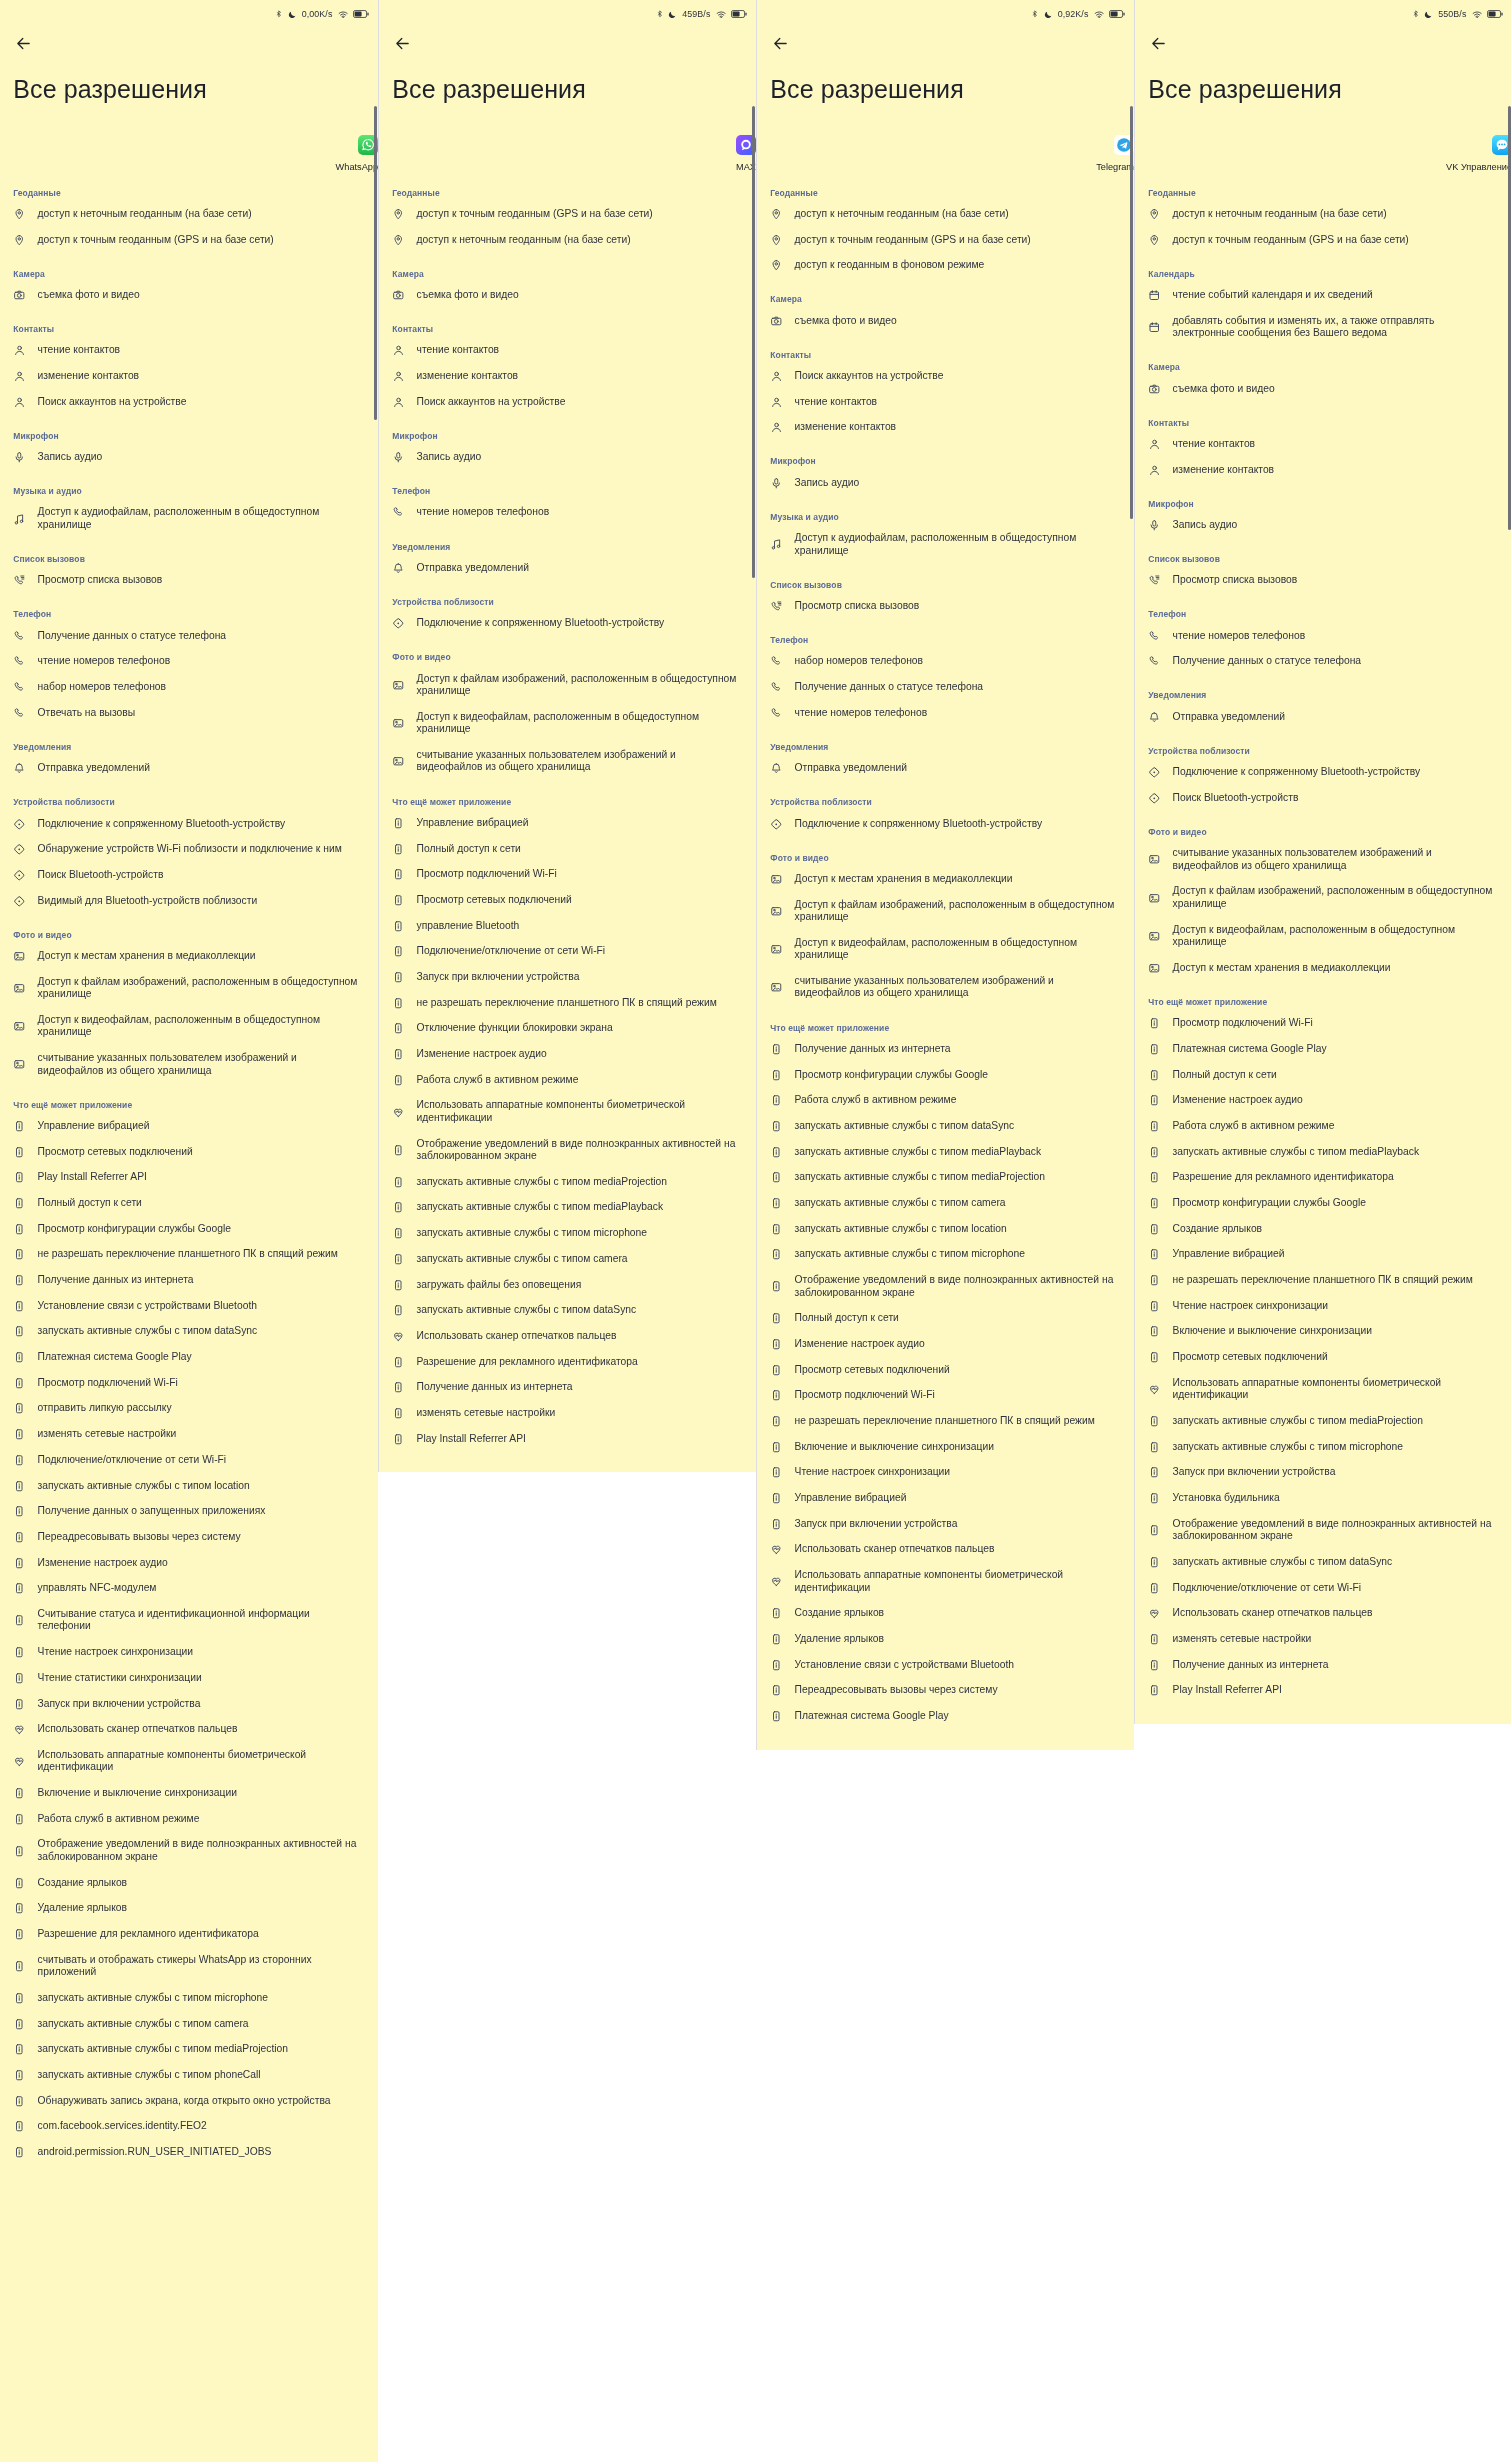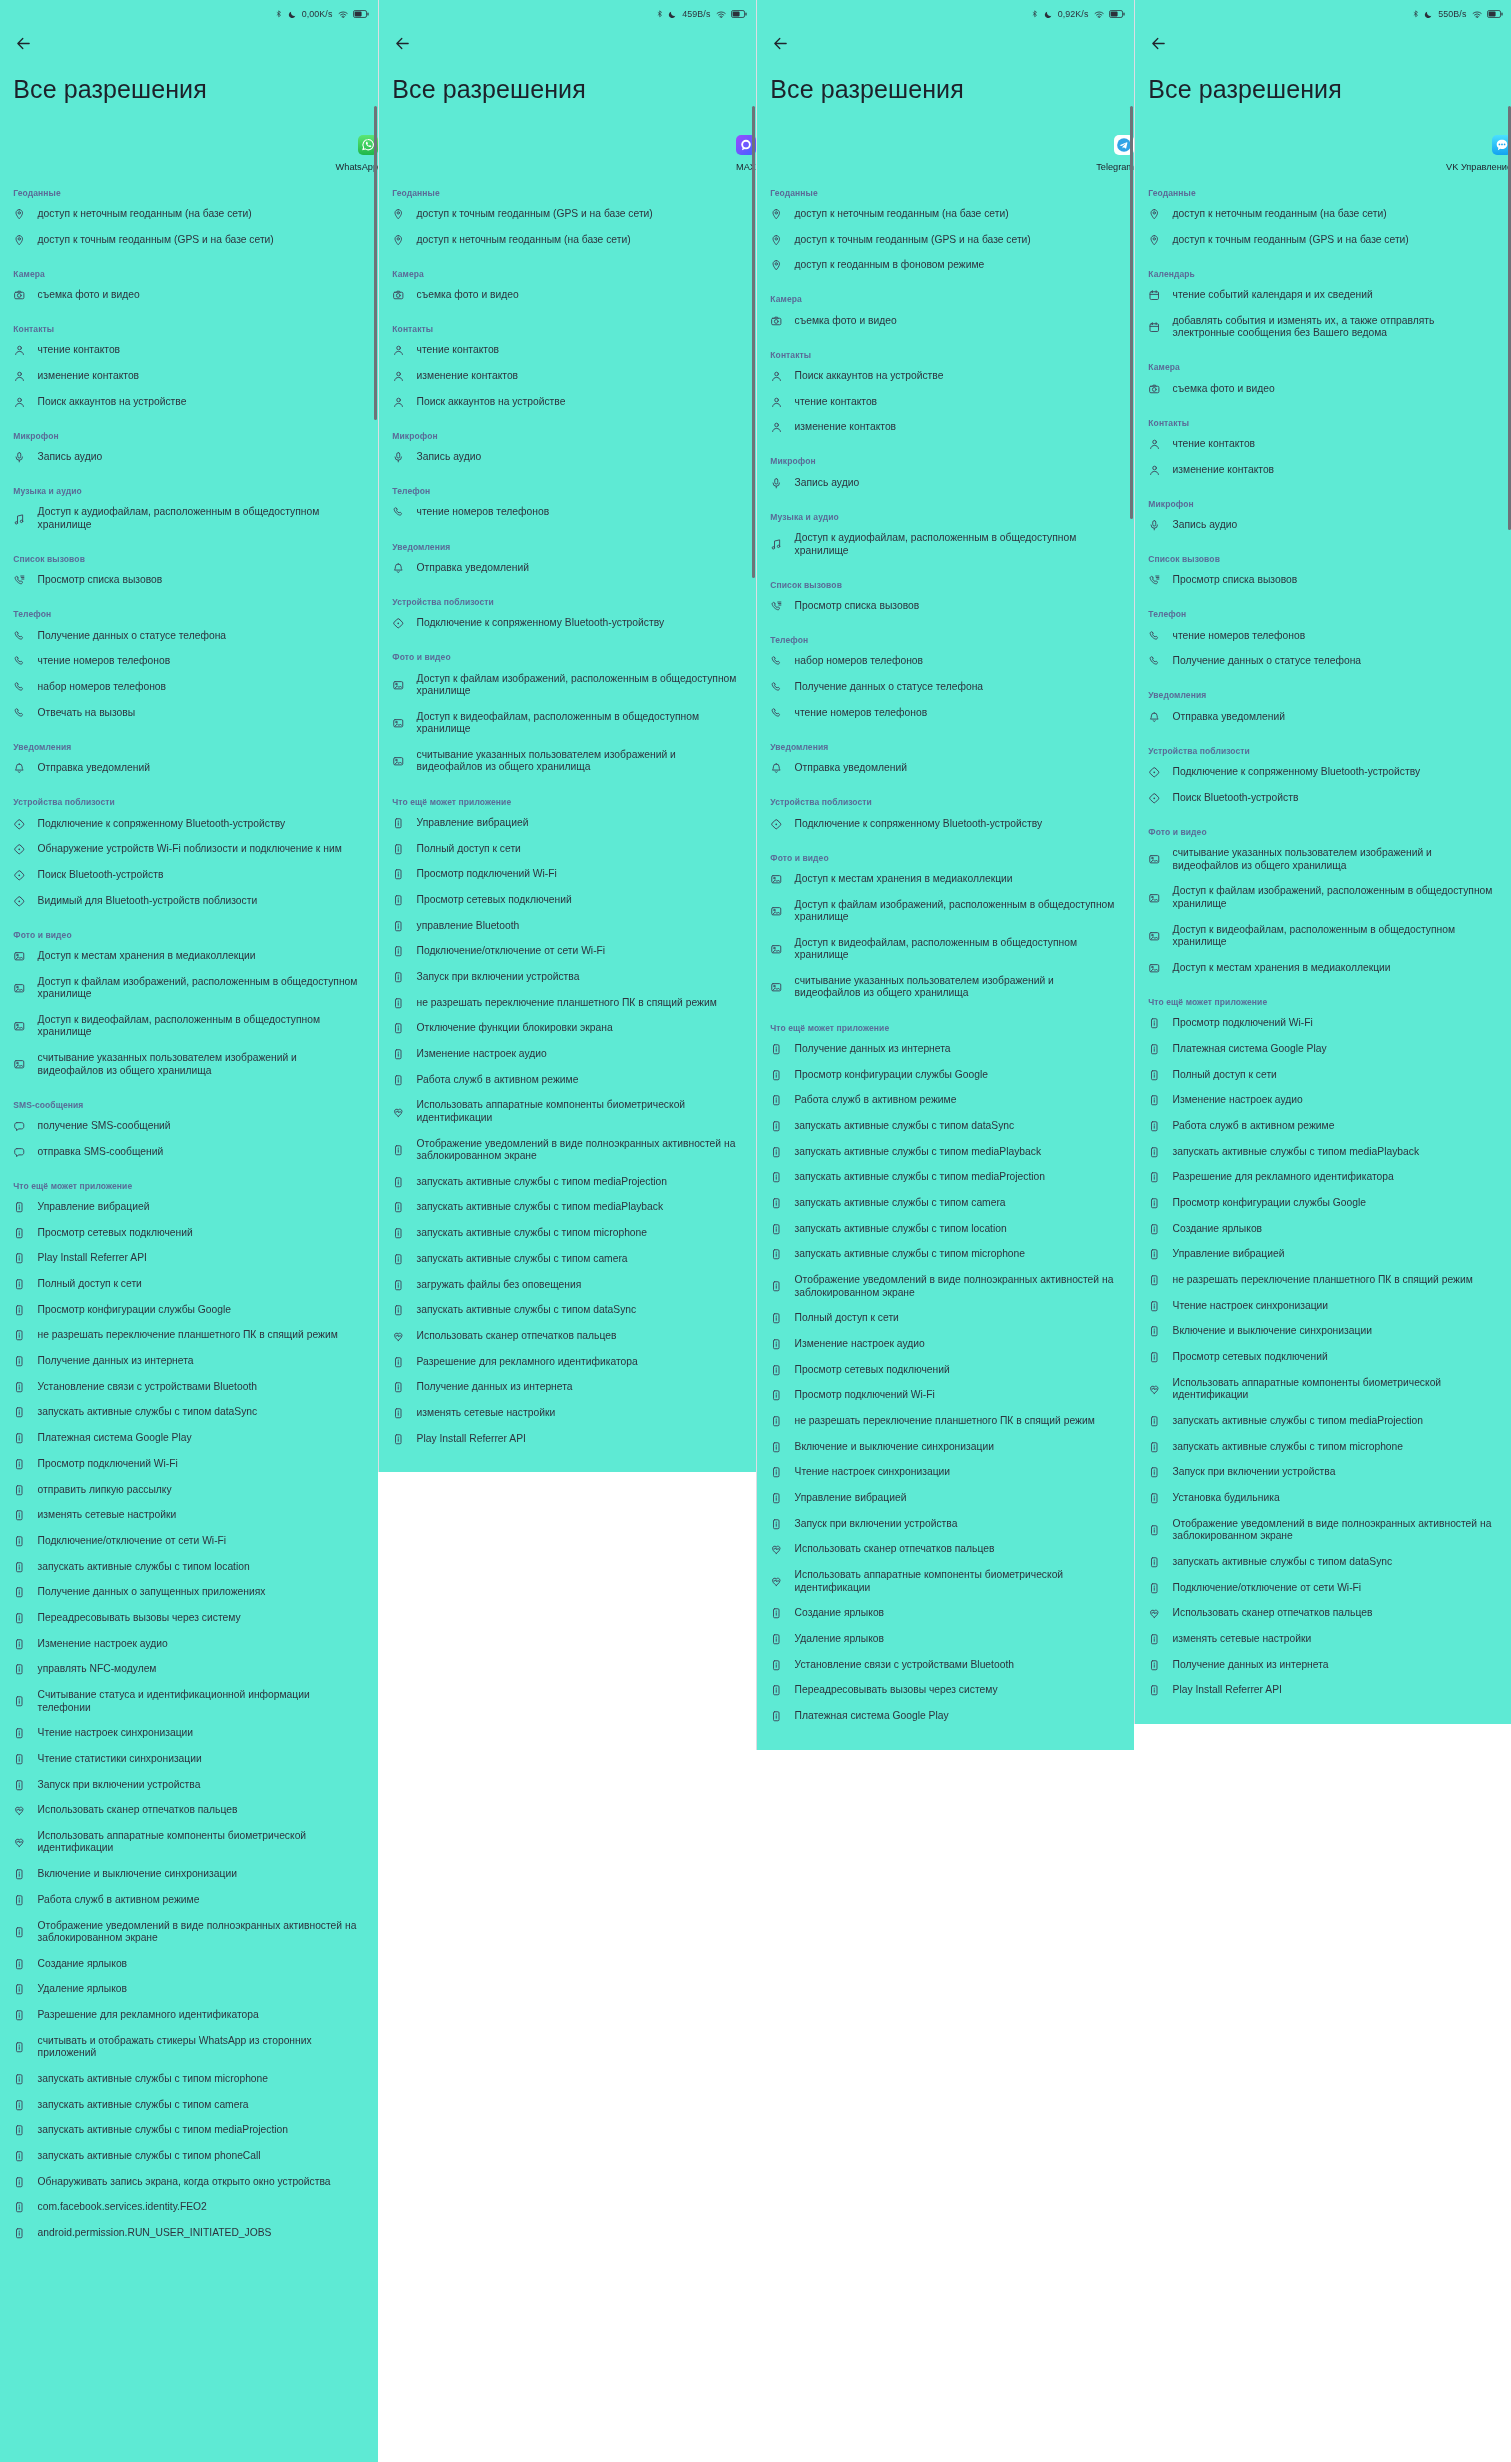--- a/index.html
+++ b/index.html
@@ -1,20 +1,20 @@
 <!DOCTYPE html>
 <html style="font-size:11.8px"><head>
 <meta charset="utf-8">
 <style>
   * { margin:0; padding:0; box-sizing:border-box; }
   html,body { width:1512px; height:2462px; background:#ffffff; overflow:hidden;
               font-family:"Liberation Sans","DejaVu Sans",sans-serif; }
   #columns { display:flex; width:1512px; align-items:flex-start; }
   .column { width:378px; position:relative; flex:0 0 378px; }
-  .screenshot { background:#5eead4; padding-bottom:20.7px; position:relative; }
+  .screenshot { background:#fef9c3; padding-bottom:20.7px; position:relative; }
   .column + .column > .screenshot { border-left:0.7px solid #dcdde3; }
   .col-0 .screenshot { min-height:2462px; }
 
   .status-bar { height:22px; display:flex; justify-content:flex-end; align-items:center;
                 gap:5.2px; padding:5.9px 8.9px 0 0; }
   .status-speed { font-size:8.9px; color:#2c313b; letter-spacing:0.1px; }
   .status-bar svg { display:block; }
 
   .back-row { padding:13.3px 0 0 14.8px; height:34px; }
   .back-btn { display:inline-block; width:19px; height:19px; cursor:pointer; }
@@ -348,41 +348,20 @@
                     <rect x="2.8" y="4.2" width="14.4" height="11.6" rx="2"></rect>
                     <circle cx="6.9" cy="8.1" r="1.2"></circle>
                     <path d="M4.8 14.6l3.7-3.7 2.6 2.6 2.2-2.2 2.3 2.3"></path>
                   </svg>
                 </span>
     <span class="item-text">считывание указанных пользователем изображений и видеофайлов из общего хранилища</span>
   </div>
             </div>
   </div>
           <div class="section">
-    <div class="section-header">SMS-сообщения</div>
-    <div>
-              <div class="item">
-    <span class="item-icon">
-                  <svg viewBox="0 0 20 20">
-                    <path d="M6.2 4.2h7.6c1.9 0 3.4 1.5 3.4 3.4v3.2c0 1.9-1.5 3.4-3.4 3.4H9.3l-3.7 2.6v-2.7c-1.7-.2-2.9-1.6-2.9-3.3V7.6c0-1.9 1.5-3.4 3.5-3.4z"></path>
-                  </svg>
-                </span>
-    <span class="item-text">получение SMS-сообщений</span>
-  </div>
-              <div class="item">
-    <span class="item-icon">
-                  <svg viewBox="0 0 20 20">
-                    <path d="M6.2 4.2h7.6c1.9 0 3.4 1.5 3.4 3.4v3.2c0 1.9-1.5 3.4-3.4 3.4H9.3l-3.7 2.6v-2.7c-1.7-.2-2.9-1.6-2.9-3.3V7.6c0-1.9 1.5-3.4 3.5-3.4z"></path>
-                  </svg>
-                </span>
-    <span class="item-text">отправка SMS-сообщений</span>
-  </div>
-            </div>
-  </div>
-          <div class="section">
     <div class="section-header">Что ещё может приложение</div>
     <div>
               <div class="item">
     <span class="item-icon">
                   <svg viewBox="0 0 20 20">
                     <rect x="5.6" y="2.8" width="8.8" height="14.4" rx="1.8"></rect>
                     <path d="M10 9.2v4"></path>
                     <circle class="fill" cx="10" cy="6.6" r="0.9"></circle>
                   </svg>
                 </span>

